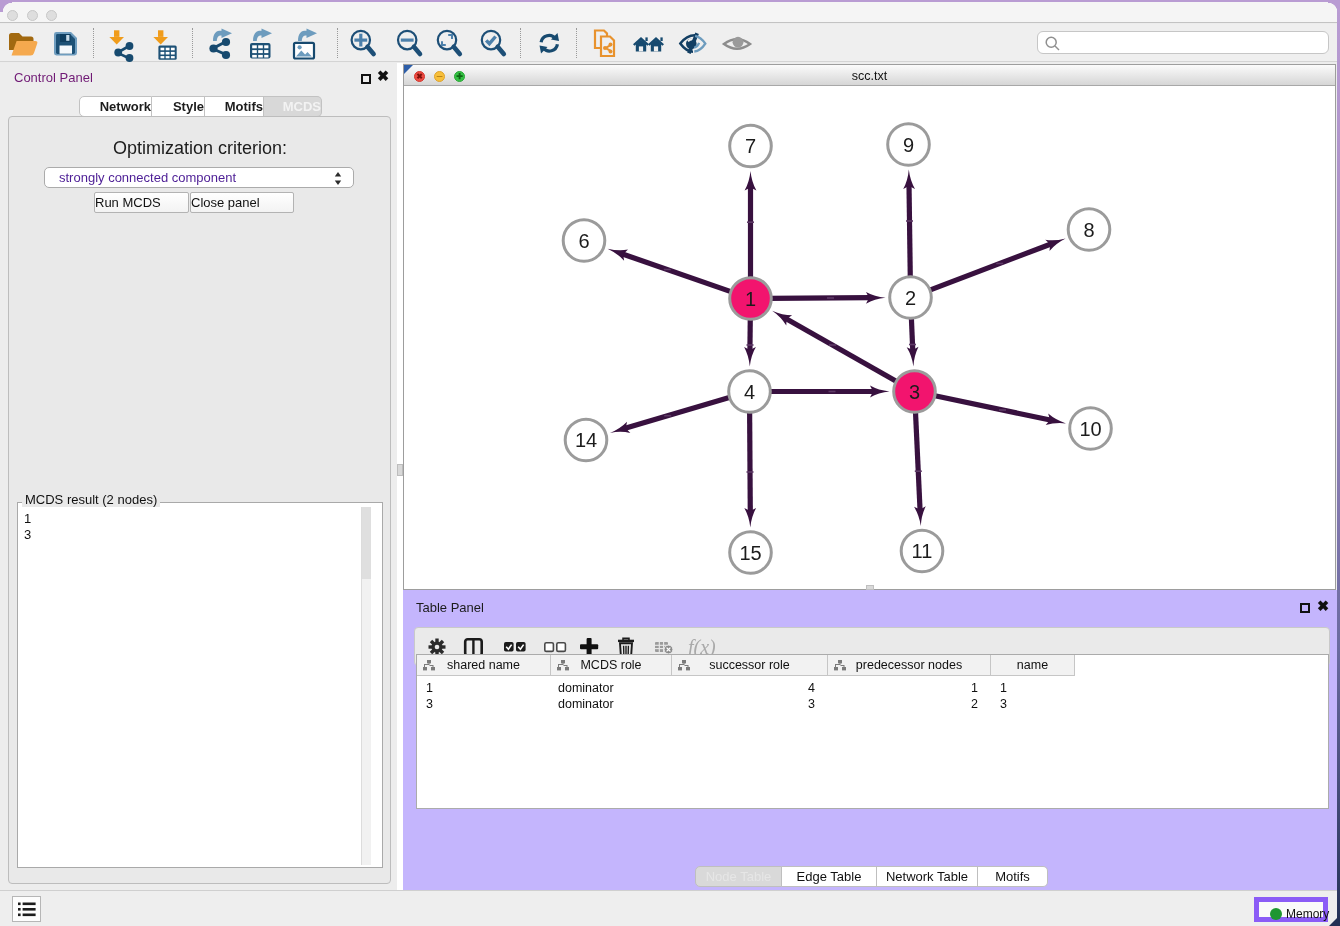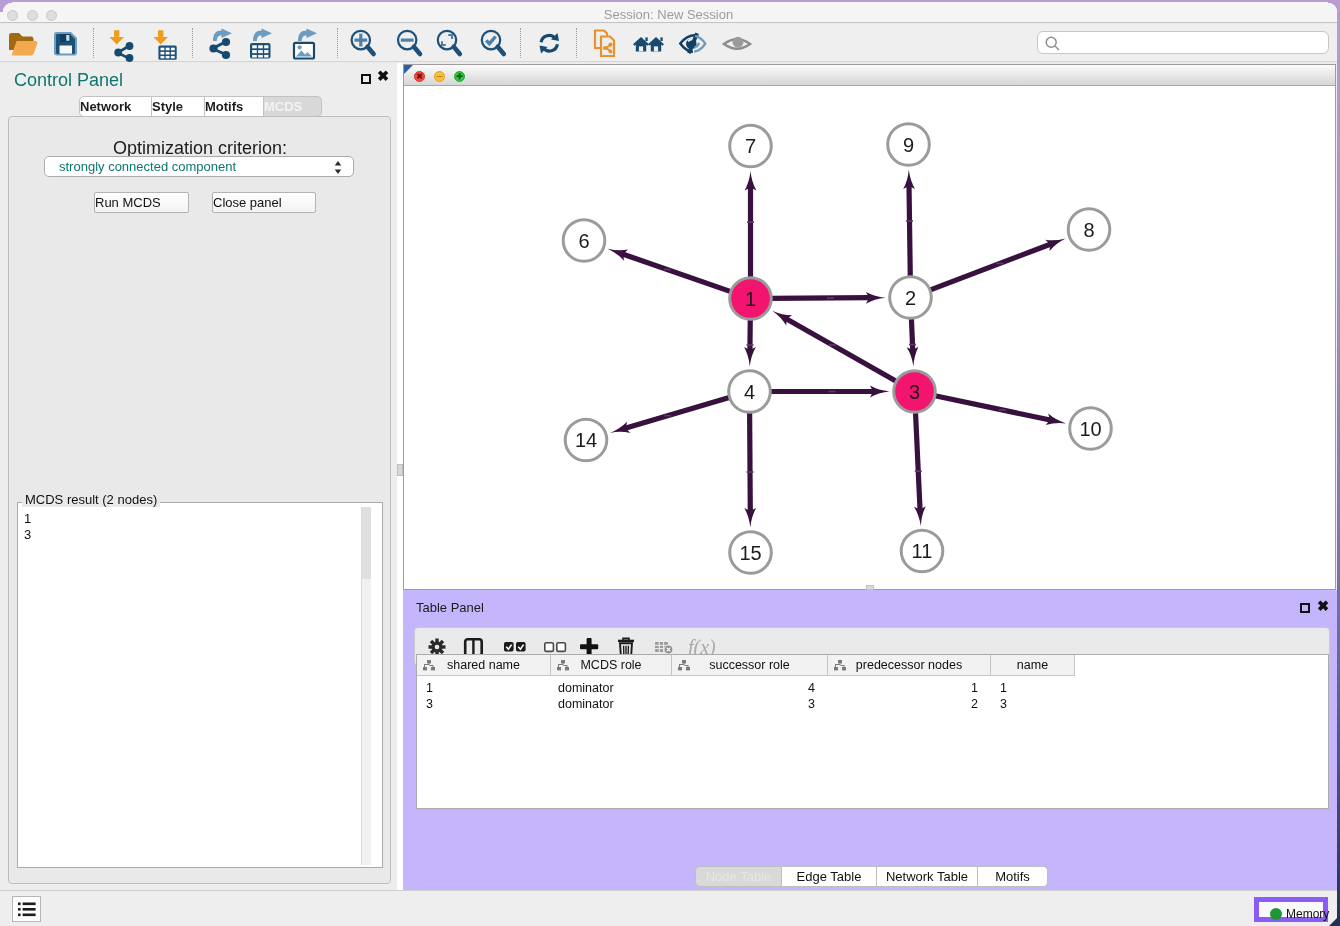--- a/index.html
+++ b/index.html
@@ -14,27 +14,27 @@
 #titlebar{left:0;top:2px;width:1337px;height:21px;background:#f5f5f5;border-bottom:1px solid #c3c3c3}
 .tl{position:absolute;top:8px;width:11px;height:11px;border-radius:50%;background:#dedede;border:1px solid #c8c8c8}
 #wtitle{width:100%;text-align:center;top:5px;font-size:13px;color:#9c9c9c}
 
 #toolbar{left:0;top:24px;width:1337px;height:38px;background:#efefef;border-bottom:1px solid #d4d4d4}
 .sep{position:absolute;top:4px;height:30px;width:0;border-left:1px dotted #9a9a9a}
 #search{left:1037px;top:7px;width:292px;height:23px;background:#fff;border:1px solid #c6c6c6;border-radius:6px}
 
 #main{left:0;top:63px;width:1337px;height:827px;background:#ededed}
 
-#cp-title{left:14px;top:70px;font-size:18px;color:#0f766e}
+#cp-title{left:14px;top:70px;font-size:13px;color:#701a75}
 #cp-float{left:361px;top:74px;width:10px;height:10px;border:2px solid #111}
 #cp-close{left:377px;top:68px;font-size:14.5px;font-weight:bold;color:#111}
-.tabbtn{position:absolute;top:96px;height:21px;background:#fff;border:1px solid #c2c2c2;border-left:none;font-size:13px;font-weight:bold;color:#1c1c1c;text-align:left;line-height:20px}
+.tabbtn{position:absolute;top:96px;height:21px;background:#fff;border:1px solid #c2c2c2;border-left:none;font-size:13px;font-weight:bold;color:#1c1c1c;text-align:right;line-height:20px}
 #cp-body{left:8px;top:116px;width:383px;height:768px;background:#e9e9e9;border:1px solid #bdbdbd;border-radius:4px}
 #optlabel{left:0;top:138px;width:400px;text-align:center;font-size:18px;color:#1c1c1c}
-#dropdown{left:44px;top:156px;width:310px;height:21px;background:#fff;border:1px solid #ababab;border-radius:5px;font-size:13px;color:#0f766e;line-height:19px;padding-left:14px}
+#dropdown{left:44px;top:167px;width:310px;height:21px;background:#fff;border:1px solid #ababab;border-radius:5px;font-size:13px;color:#4c1d95;line-height:19px;padding-left:14px}
 .btn{position:absolute;top:192px;height:21px;background:linear-gradient(#ffffff,#f3f3f3);border:1px solid #b3b3b3;border-radius:2px;font-size:13px;color:#111;text-align:left;line-height:19px}
 #mcdsbox{left:17px;top:502px;width:366px;height:366px;background:#fff;border:1px solid #a9a9a9}
 #mcdslabel{left:22px;top:492px;background:#e9e9e9;font-size:13px;color:#111;padding:0 3px}
 #mcdsscroll{left:361px;top:507px;width:10px;height:358px;background:#f1f1f1;border-left:1px solid #dcdcdc}
 #mcdsthumb{left:362px;top:507px;width:9px;height:72px;background:#dfdfdf}
 
 #vdiv{left:397px;top:63px;width:6px;height:827px;background:#fff}
 #vgrip{left:397px;top:464px;width:6px;height:12px;background:#d8d8d8;border:1px solid #bdbdbd}
 
 #netframe{left:403px;top:64px;width:933px;height:526px;border:1px solid #9d9d9d;background:#fff}
@@ -63,21 +63,20 @@
 <div class="abs" id="wp-top"></div>
 <div class="abs" id="wp-right"></div>
 <div class="abs" id="corner-tl"></div>
 <div class="abs" id="corner-tr"></div>
 <div class="abs" id="corner-br"></div>
 
 <div class="abs" id="titlebar">
   <div class="tl" style="left:7px"></div>
     <div class="tl" style="left:27px"></div>
     <div class="tl" style="left:46px"></div>
-  <div class="abs" id="wtitle">Session: New Session</div>
 </div>
 
 <div class="abs" id="toolbar">
   <div class="sep" style="left:93px"></div>
     <div class="sep" style="left:192px"></div>
   <div class="sep" style="left:337px"></div>
     <div class="sep" style="left:520px"></div>
   <div class="sep" style="left:576px"></div>
   <div class="abs" id="search">
     <svg class="abs" style="left:6px;top:3px" width="17" height="17" viewBox="0 0 17 17" fill="none" stroke="#8f8f8f" stroke-width="1.5">
@@ -247,36 +246,37 @@
 <div class="tabbtn" style="left:264px;width:58px;background:#d8d8d8;color:#f3f3f3;border-radius:0 5px 5px 0">MCDS</div>
 <div class="abs" id="cp-body"></div>
 <div class="abs" id="optlabel">Optimization criterion:</div>
 <div class="abs" id="dropdown">strongly connected component
   <svg class="abs" style="right:11px;top:4px" width="8" height="13" viewBox="0 0 8 13">
   <path d="M4 0 L7.2 4.4 H0.8 Z" fill="#2b2b2b"></path>
       <path d="M4 13 L7.2 8.6 H0.8 Z" fill="#2b2b2b"></path>
     </svg>
 </div>
 <div class="btn" style="left:94px;width:95px">Run MCDS</div>
-<div class="btn" style="left:212px;width:104px">Close panel</div>
+<div class="btn" style="left:190px;width:104px">Close panel</div>
 <div class="abs" id="mcdsbox"></div>
 <div class="abs" id="mcdslabel">MCDS result (2 nodes)</div>
 <div class="abs" style="left:24px;top:511px;font-size:13px;color:#111;line-height:16px">1<br>3</div>
 <div class="abs" id="mcdsscroll"></div>
 <div class="abs" id="mcdsthumb"></div>
 
 <div class="abs" id="vdiv"></div>
 <div class="abs" id="vgrip"></div>
 
 <div class="abs" id="netframe">
   <div class="abs" id="nettitle">
     <div class="abs" id="focustri"></div>
     <div class="nl" style="left:10px;background:#ee4b42;border:1px solid #d2362e;color:#7e100a">✖</div>
     <div class="nl" style="left:30px;background:#f7bf3a;border:1px solid #dfa32b;color:#8e5b00">─</div>
     <div class="nl" style="left:50px;background:#35c144;border:1px solid #28a636;color:#0c6413">✚</div>
+    <div class="abs" id="netname">scc.txt</div>
   </div>
   <svg class="abs" style="left:0;top:22px" width="931" height="503" viewBox="0 0 931 503">
 <g stroke="#38113F" stroke-width="5.2">
 <line x1="346.5" y1="193.0" x2="346.5" y2="99.0"></line>
 <line x1="329.0" y1="205.4" x2="217.8" y2="166.7"></line>
 <line x1="365.0" y1="211.4" x2="466.5" y2="210.7"></line>
 <line x1="346.3" y1="230.0" x2="345.9" y2="264.5"></line>
 <line x1="506.3" y1="192.0" x2="505.0" y2="97.5"></line>
 <line x1="523.8" y1="203.9" x2="647.6" y2="156.7"></line>
 <line x1="507.3" y1="229.0" x2="508.8" y2="264.5"></line>

